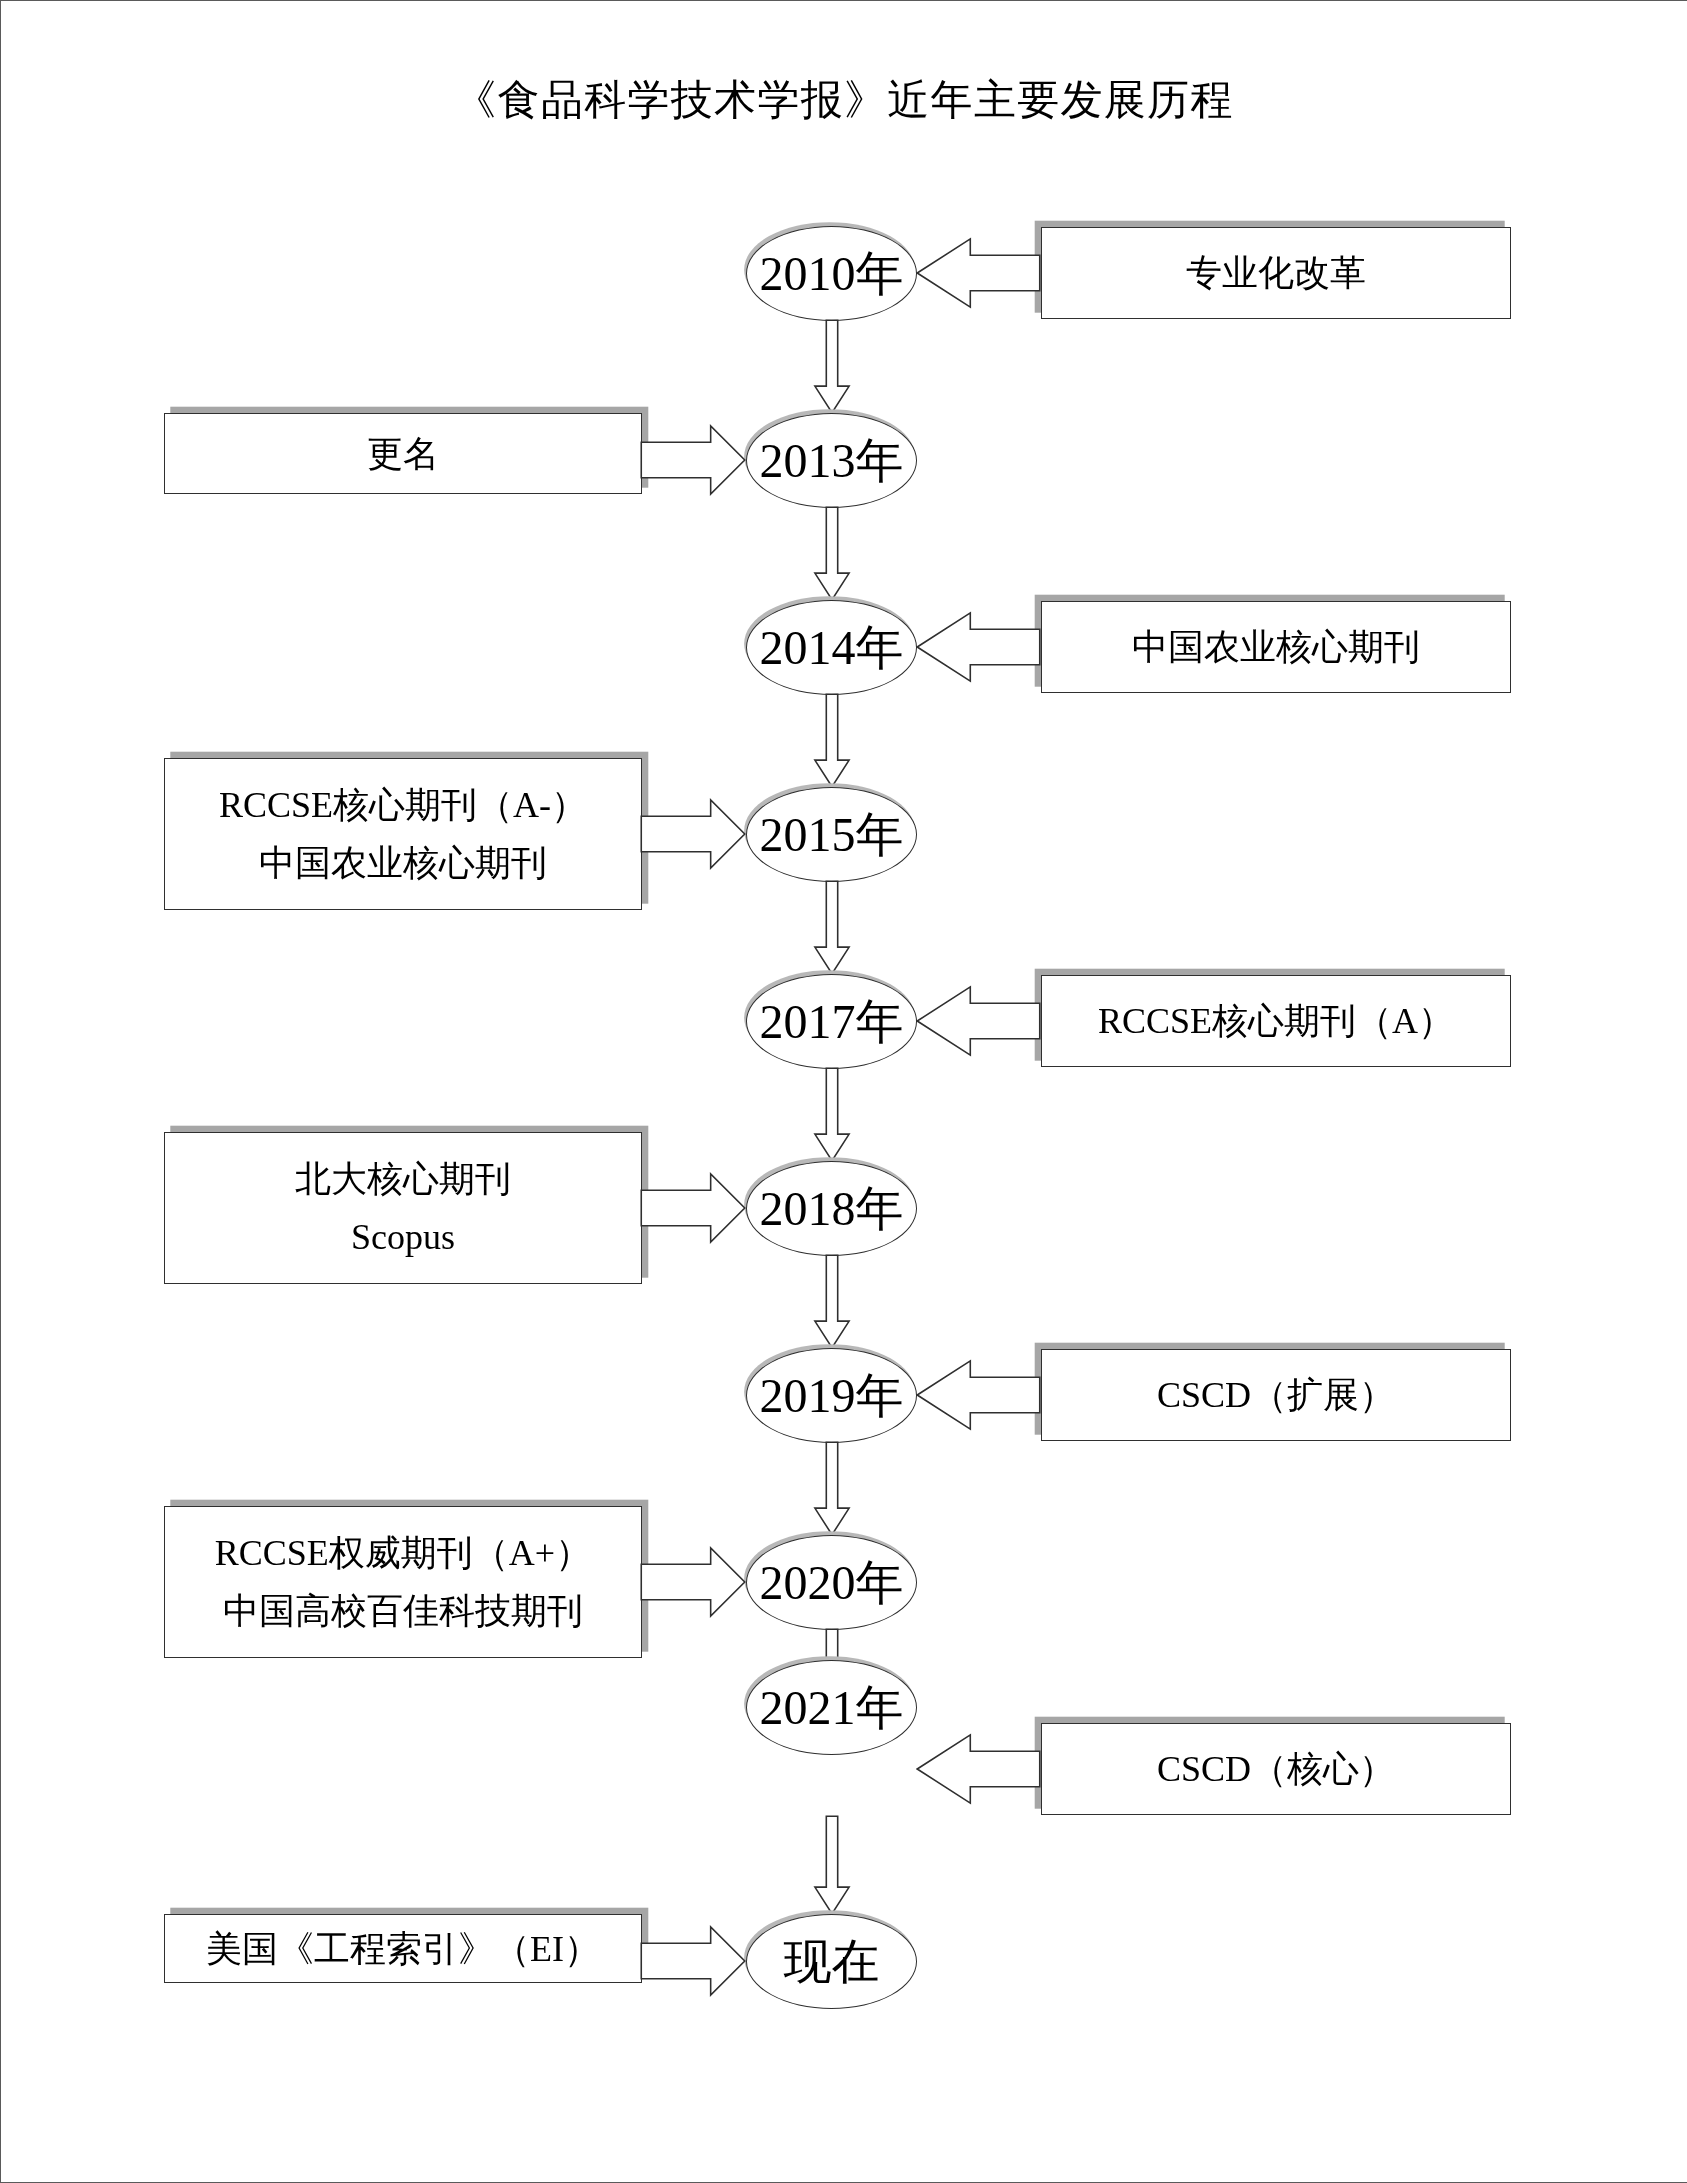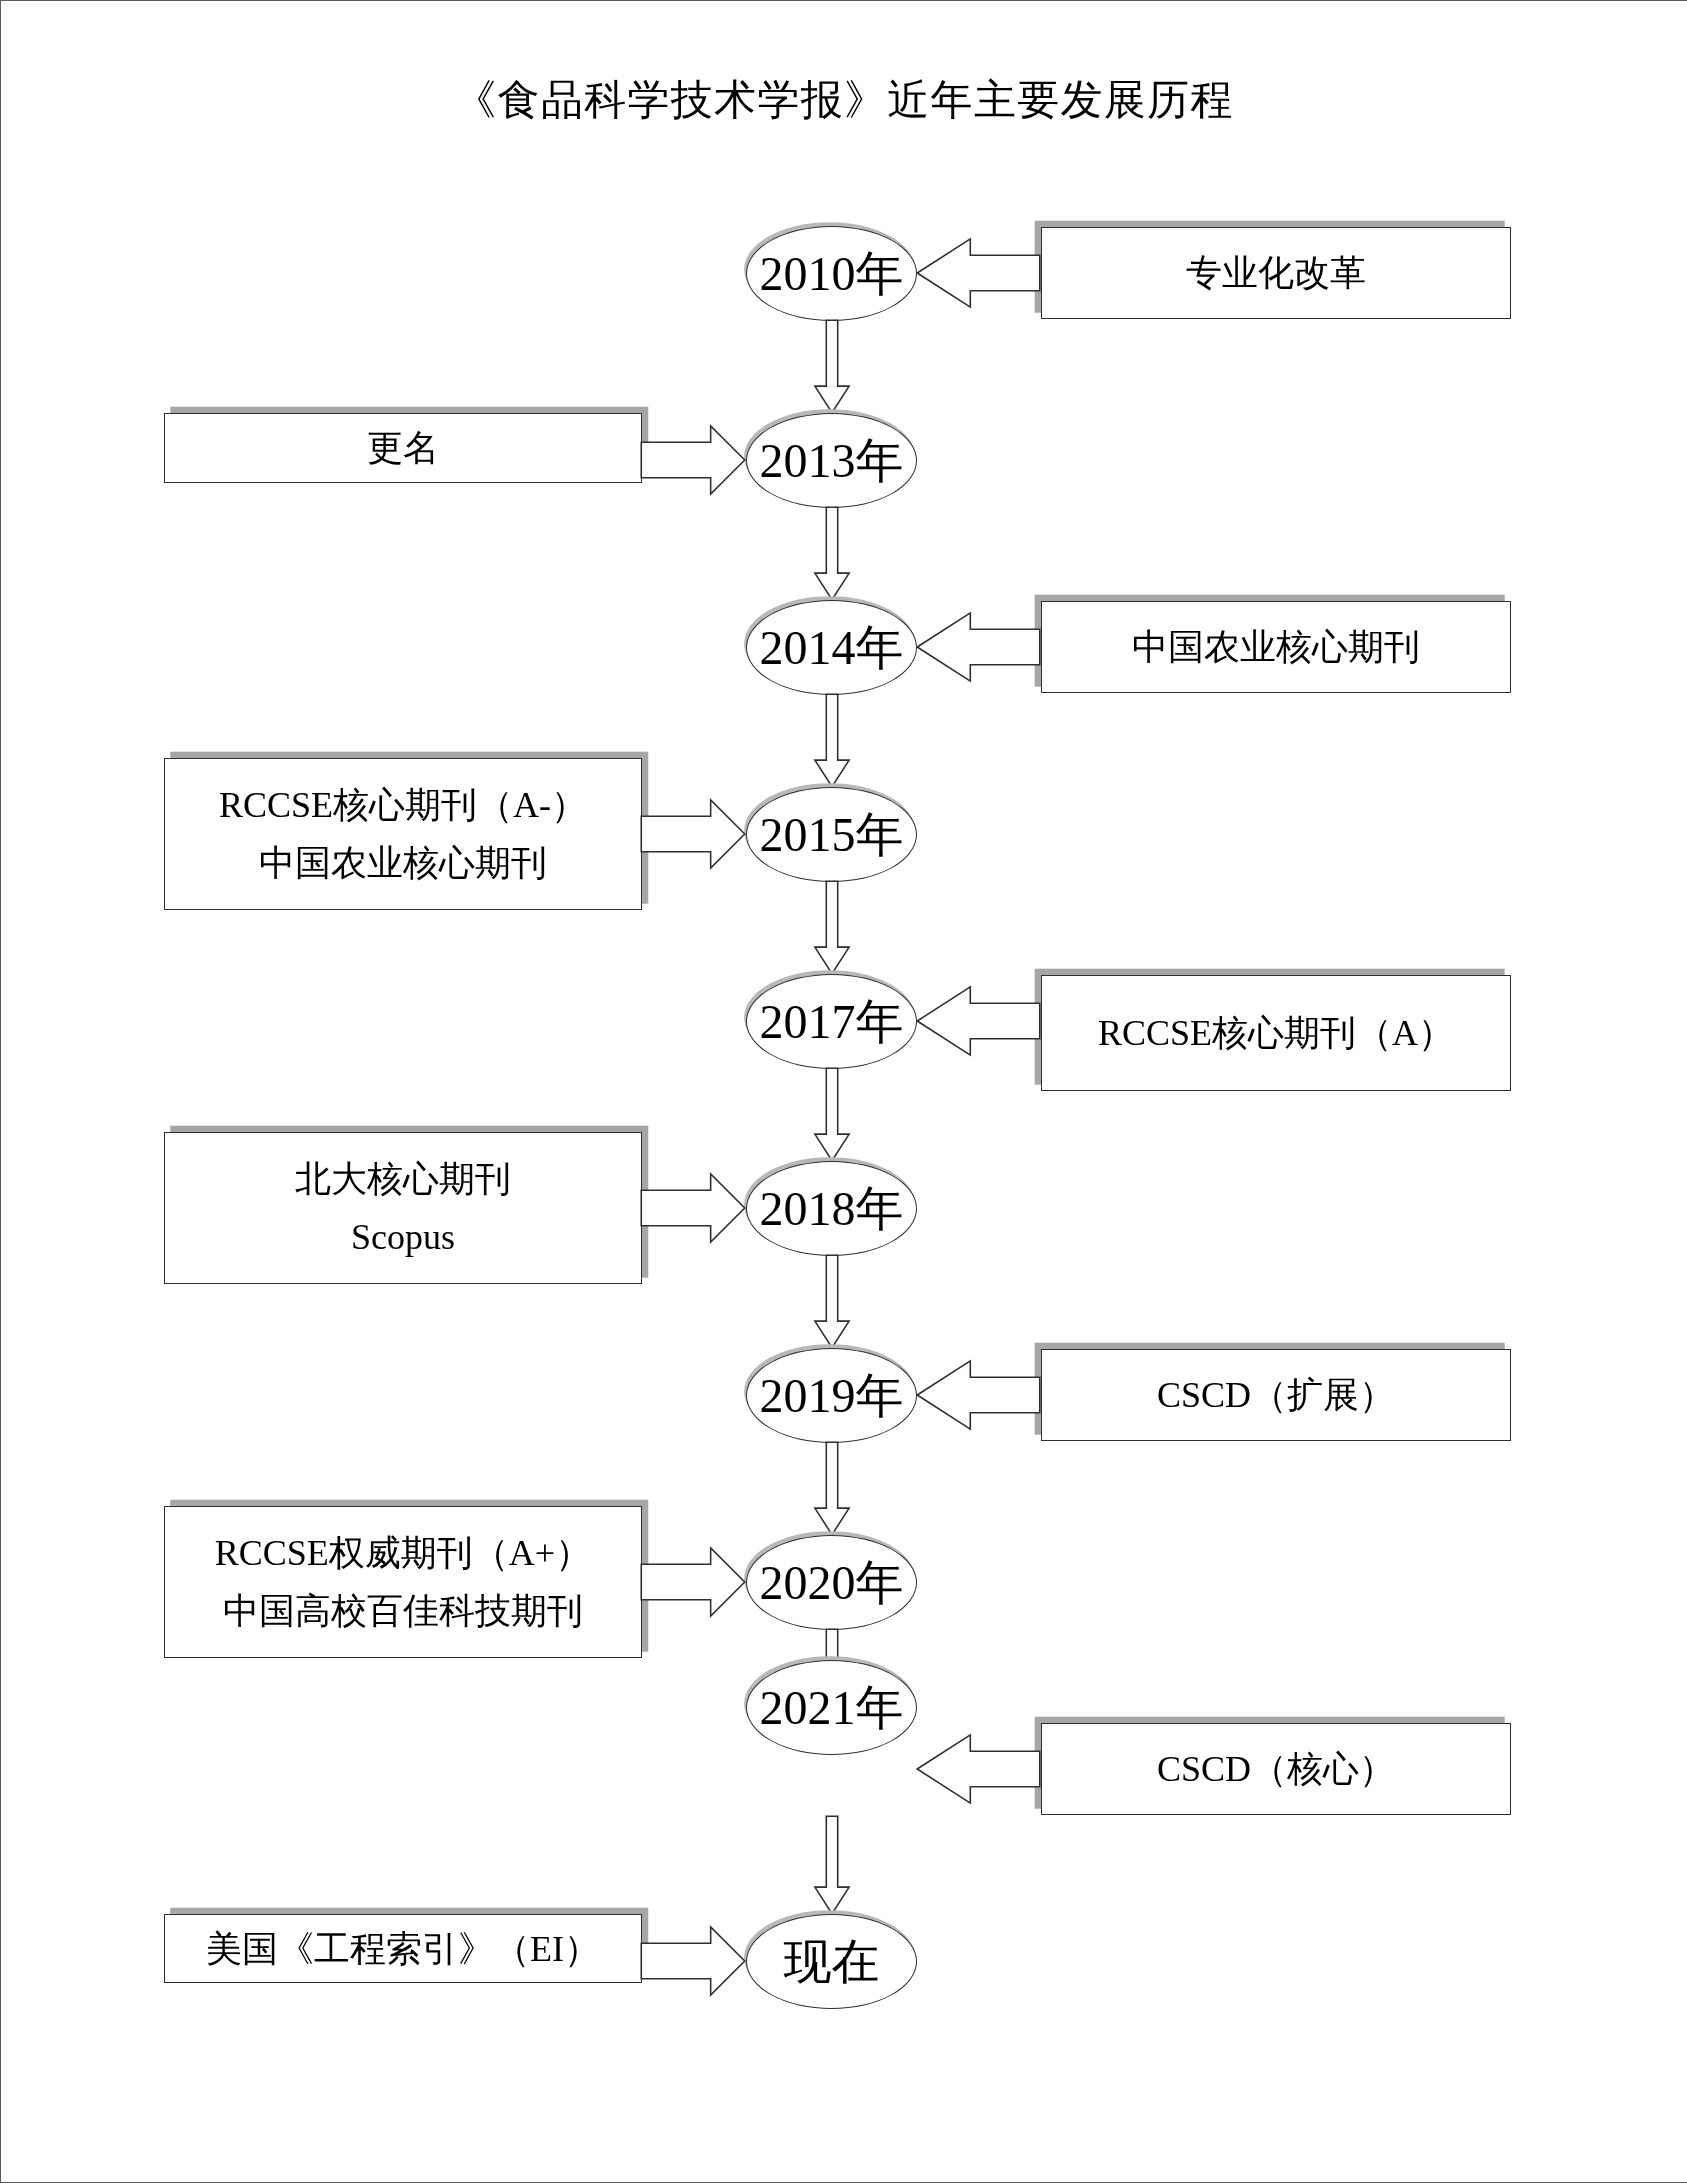--- a/index.html
+++ b/index.html
@@ -49,21 +49,21 @@
   <svg class="arrow" style="left:915px;top:236px" width="125" height="72" viewBox="0 0 198 114">
     <polygon points="196,29 86,29 86,3 2,57 86,111 86,85 196,85"></polygon>
   </svg>
   <svg class="arrow" style="left:812px;top:318px" width="38" height="95" viewBox="0 0 60 150">
     <polygon points="21,2 39,2 39,106 57,106 30,148 3,106 21,106"></polygon>
   </svg>
 
   <div class="ellipse" style="top:412px">
     <span>2013年</span>
   </div>
-  <div class="box left" style="top:412px;height:70px">
+  <div class="box left" style="top:412px;height:81px">
     <div class="box-line">更名</div>
 
   </div>
   <svg class="arrow" style="left:639px;top:423px" width="106" height="72" viewBox="0 0 168 114">
     <polygon points="2,29 112,29 112,3 166,57 112,111 112,85 2,85"></polygon>
   </svg>
   <svg class="arrow" style="left:812px;top:505px" width="38" height="95" viewBox="0 0 60 150">
     <polygon points="21,2 39,2 39,106 57,106 30,148 3,106 21,106"></polygon>
   </svg>
 
@@ -91,21 +91,21 @@
   <svg class="arrow" style="left:639px;top:797px" width="106" height="72" viewBox="0 0 168 114">
     <polygon points="2,29 112,29 112,3 166,57 112,111 112,85 2,85"></polygon>
   </svg>
   <svg class="arrow" style="left:812px;top:879px" width="38" height="95" viewBox="0 0 60 150">
     <polygon points="21,2 39,2 39,106 57,106 30,148 3,106 21,106"></polygon>
   </svg>
 
   <div class="ellipse" style="top:973px">
     <span>2017年</span>
   </div>
-  <div class="box right" style="top:974px;height:116px">
+  <div class="box right" style="top:974px;height:92px">
     <div class="box-line">RCCSE核心期刊（A）</div>
 
   </div>
   <svg class="arrow" style="left:915px;top:984px" width="125" height="72" viewBox="0 0 198 114">
     <polygon points="196,29 86,29 86,3 2,57 86,111 86,85 196,85"></polygon>
   </svg>
   <svg class="arrow" style="left:812px;top:1066px" width="38" height="95" viewBox="0 0 60 150">
     <polygon points="21,2 39,2 39,106 57,106 30,148 3,106 21,106"></polygon>
   </svg>
 

